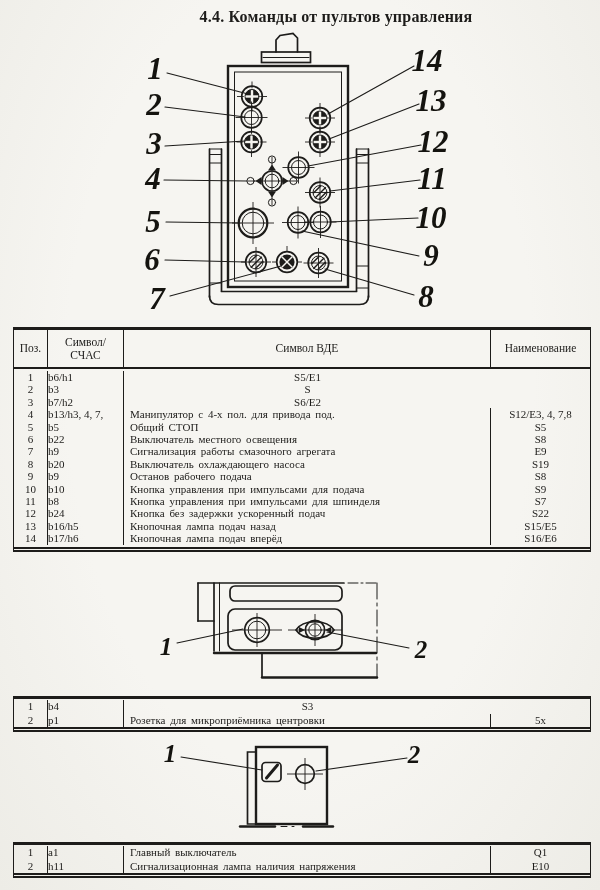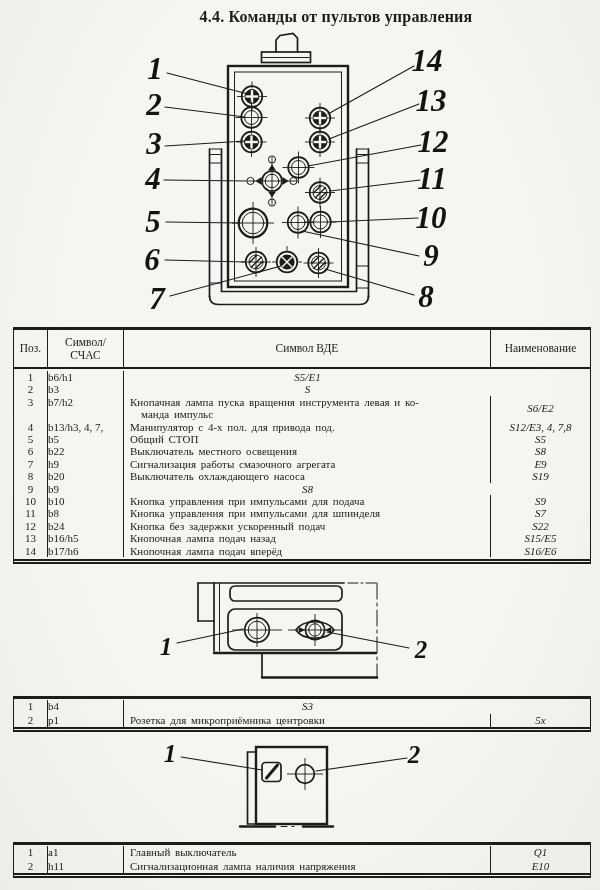--- a/index.html
+++ b/index.html
@@ -32,21 +32,21 @@
     border-left:1.6px solid #1d1c1a; border-right:1.6px solid #1d1c1a;
     border-top:3px solid #1d1c1a; border-bottom:5px double #1d1c1a;
     background:transparent; font-size:11px; line-height:12.4px;
   }
   .tr{display:grid; grid-template-columns:34px 76px 367px 1fr;}
   .td{border-right:1.1px solid #1d1c1a; box-sizing:border-box; overflow:hidden;}
   .td:last-child{border-right:none;}
   .c-pos{text-align:center; white-space:nowrap;}
   .c-sym{text-align:left; white-space:nowrap;}
   .c-name{padding:0 4px 0 17px; text-indent:-11px; white-space:pre-line; word-spacing:2px;}
-  .c-vde{display:flex; align-items:center; justify-content:center; text-align:center; white-space:nowrap;font-style:italic;}
+  .c-vde{display:flex; align-items:center; justify-content:center; text-align:center; white-space:nowrap;}
   .thead{border-bottom:2.2px solid #1d1c1a; font-size:11.5px;}
   .thead .td{display:flex; align-items:center; justify-content:center; text-align:center;
              height:37px; white-space:pre-line; line-height:13px; padding:0; text-indent:0;}
   .tbody{padding:2px 0 2px 0;}
   .sm .tr{min-height:13.5px; line-height:13.5px;}
   .sm{padding-top:1px;}
 </style>
 </head>
 <body>
 
@@ -262,22 +262,20 @@
         <div class="td c-vde">S5/E1</div>
       </div>
       <div class="tr">
         <div class="td c-pos">2</div>
         <div class="td c-sym">b3</div>
         <div class="td c-vde">S</div>
       </div>
       <div class="tr">
         <div class="td c-pos">3</div>
         <div class="td c-sym">b7/h2</div>
-        <div class="td c-name">Кнопачная лампа пуска вращения инструмента левая и ко-
-манда импульс</div>
         <div class="td c-vde">S6/E2</div>
       </div>
       <div class="tr">
         <div class="td c-pos">4</div>
         <div class="td c-sym">b13/h3, 4, 7,</div>
         <div class="td c-name">Манипулятор с 4-х пол. для привода под.</div>
         <div class="td c-vde">S12/E3, 4, 7,8</div>
       </div>
       <div class="tr">
         <div class="td c-pos">5</div>
@@ -299,20 +297,21 @@
       </div>
       <div class="tr">
         <div class="td c-pos">8</div>
         <div class="td c-sym">b20</div>
         <div class="td c-name">Выключатель охлаждающего насоса</div>
         <div class="td c-vde">S19</div>
       </div>
       <div class="tr">
         <div class="td c-pos">9</div>
         <div class="td c-sym">b9</div>
+        <div class="td c-name">Останов рабочего подача</div>
         <div class="td c-vde">S8</div>
       </div>
       <div class="tr">
         <div class="td c-pos">10</div>
         <div class="td c-sym">b10</div>
         <div class="td c-name">Кнопка управления при импульсами для подача</div>
         <div class="td c-vde">S9</div>
       </div>
       <div class="tr">
         <div class="td c-pos">11</div>

